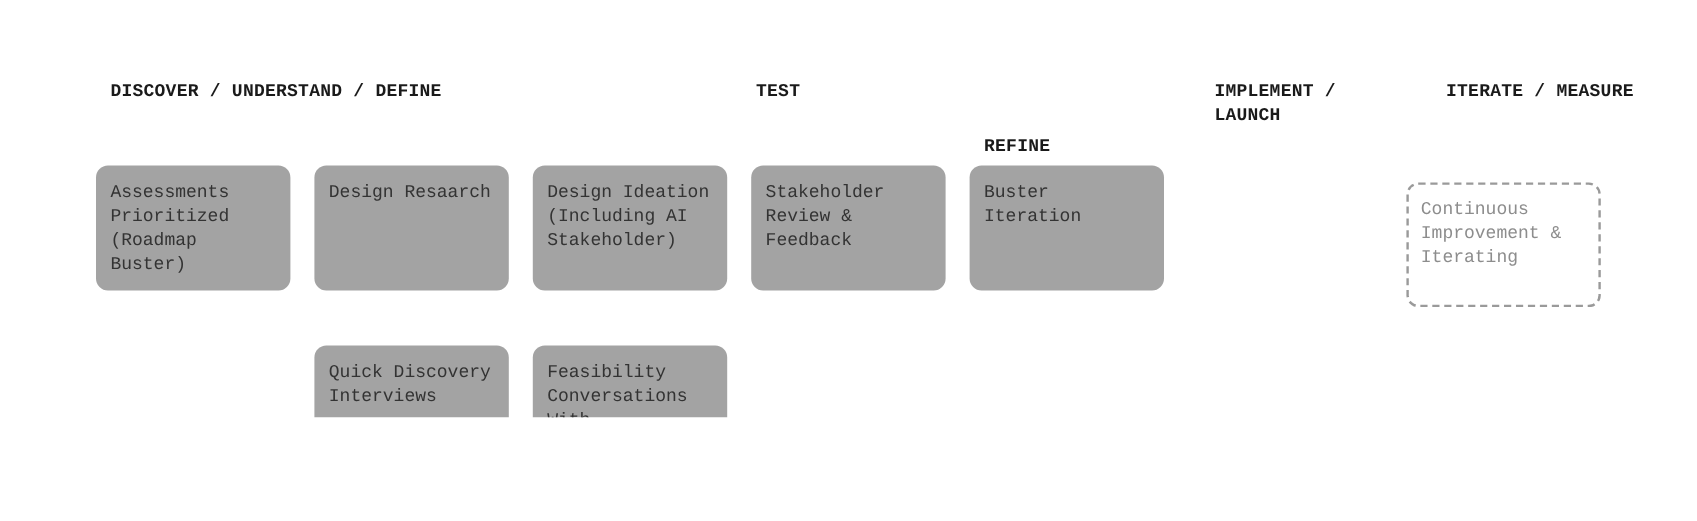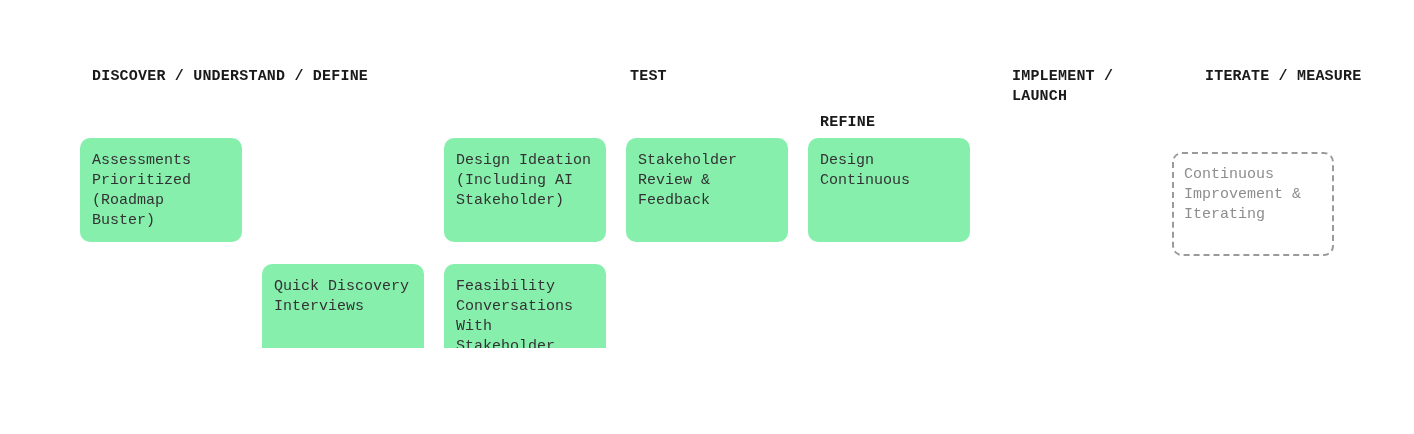--- a/index.html
+++ b/index.html
@@ -20,27 +20,27 @@
     letter-spacing: 0.2px;
     color: #1a1a1a;
     white-space: pre-line;
   }
   .card {
     position: absolute;
     width: 162px;
     height: 104px;
     box-sizing: border-box;
     padding: 13px 13px 13px 12px;
-    background: #86efac;
+    background: #a3a3a3;
     border-radius: 10px;
     font-size: 15px;
     line-height: 20px;
     color: #333333;
   }
-  .card.tall { height: 106px; }
+  .card.tall { height: 106px; margin-top: 24px; }
   .card.ghost {
     background: transparent;
     border: 2px dashed #9a9a9a;
     color: #8d8d8d;
     padding: 11px 11px 11px 10px;
   }
   
   .h-discover  { left: 92px;   width: 300px; }
   .h-explore   { left: 457px;  width: 140px; }
   .h-test      { left: 606px;  width: 140px; margin-left: 24px; }
@@ -70,27 +70,28 @@
 
   <div class="phase-header h-refine">REFINE</div>
 
   <div class="phase-header h-implement">IMPLEMENT /
 LAUNCH</div>
 
   <div class="phase-header h-iterate">ITERATE / MEASURE</div>
 
   <div class="card c-a1">Assessments Prioritized (Roadmap Buster)</div>
 
+  <div class="card c-b1">Design Resaarch</div>
 
   <div class="card tall c-b2">Quick Discovery Interviews</div>
 
   <div class="card c-c1">Design Ideation (Including AI Stakeholder)</div>
 
   <div class="card tall c-c2">Feasibility Conversations With Stakeholder</div>
 
   <div class="card c-d1">Stakeholder Review &amp; Feedback</div>
 
-  <div class="card c-e1">Design Continuous</div>
+  <div class="card c-e1">Buster Iteration</div>
 
 
   <div class="card ghost c-g1">Continuous Improvement &amp; Iterating</div>
 
 </div>
 
 </body></html>

